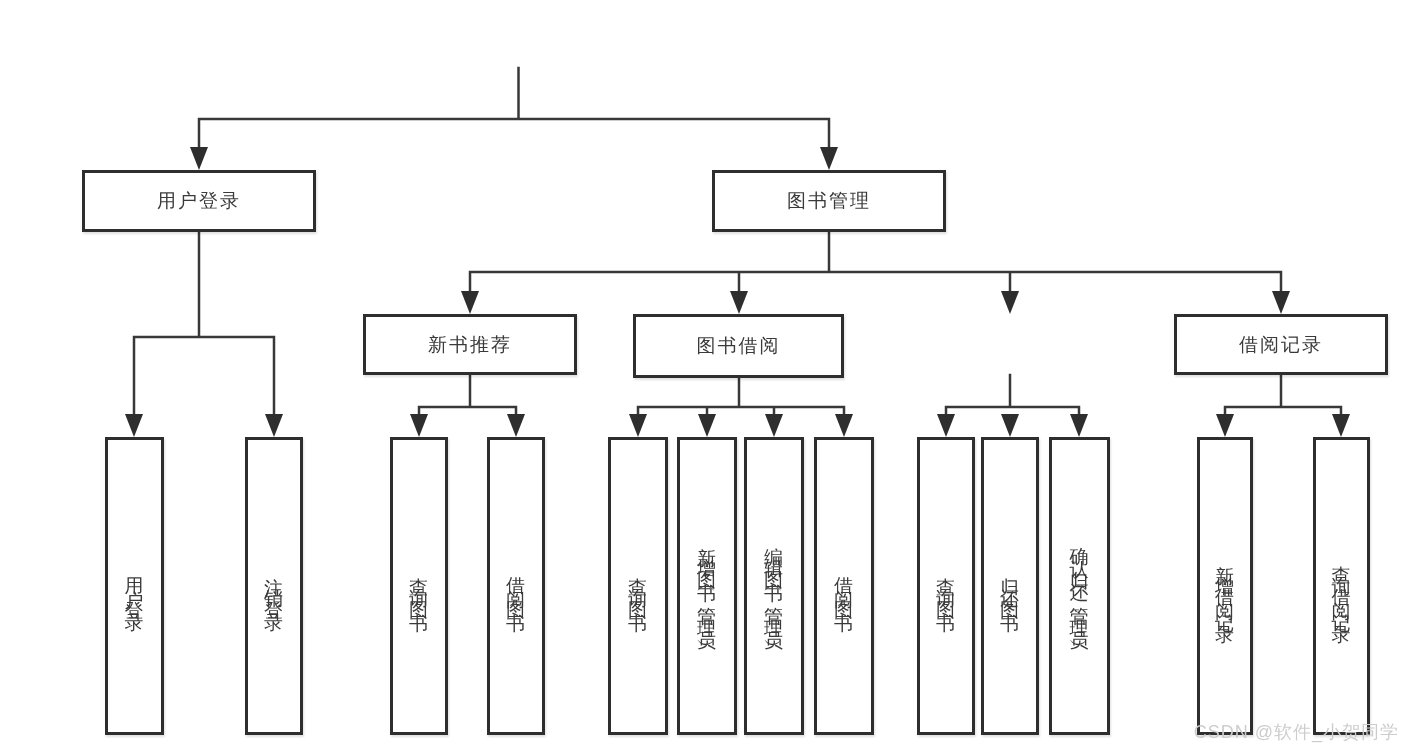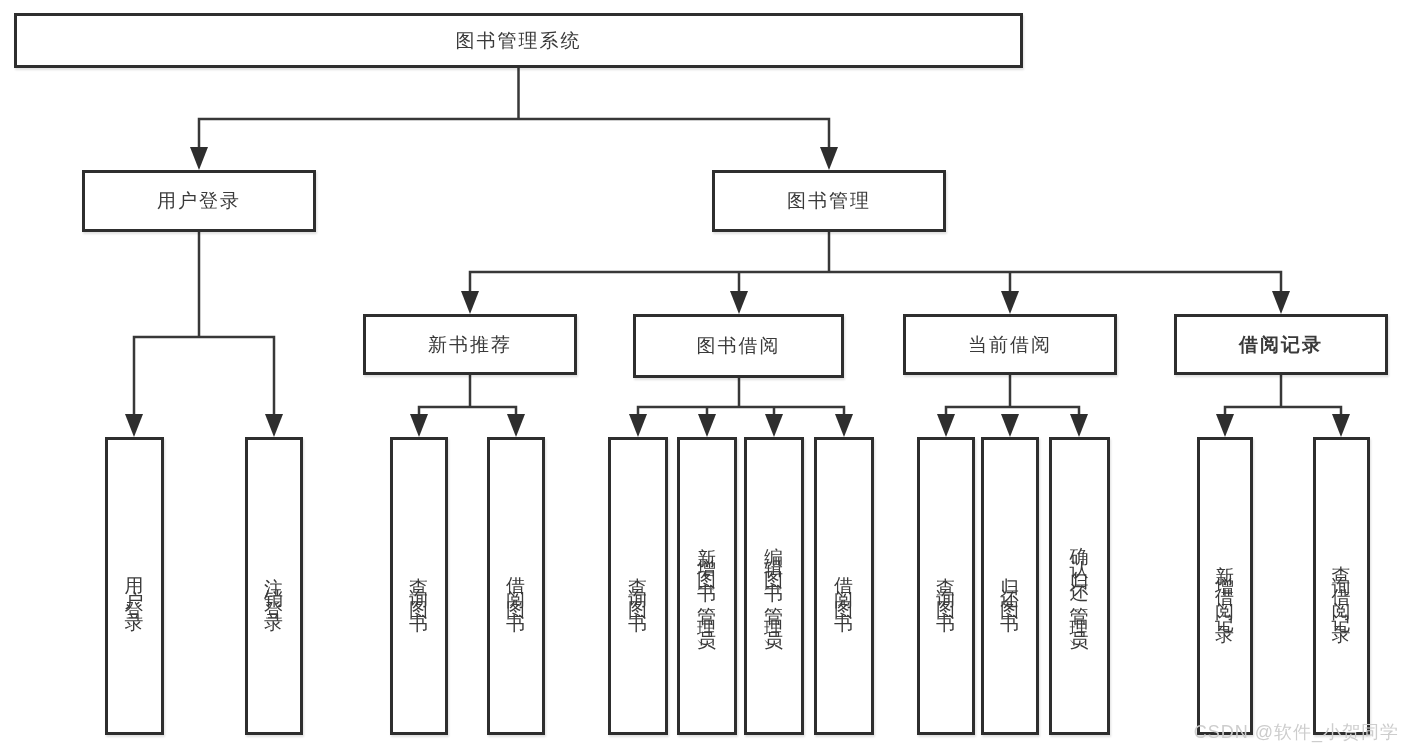--- a/index.html
+++ b/index.html
@@ -91,41 +91,35 @@
       <polygon points="765,414 783,414 774,437"></polygon>
       <polygon points="835,414 853,414 844,437"></polygon>
       <polygon points="937,414 955,414 946,437"></polygon>
       <polygon points="1001,414 1019,414 1010,437"></polygon>
       <polygon points="1070,414 1088,414 1079,437"></polygon>
       <polygon points="1216,414 1234,414 1225,437"></polygon>
       <polygon points="1332,414 1350,414 1341,437"></polygon>
     </g>
   </svg>
 
-  <div class="node hbox" style="left:14px; top:13px; width:1009px; height:55px;">
-    <span>图书管理系统</span>
-  </div>
 
   <div class="node hbox" style="left:82px; top:170px; width:234px; height:62px;">
     <span>用户登录</span>
   </div>
   <div class="node hbox" style="left:363px; top:314px; width:214px; height:61px;">
     <span>新书推荐</span>
   </div>
 
   <div class="node hbox" style="left:712px; top:170px; width:234px; height:62px;">
     <span>图书管理</span>
   </div>
   <div class="node hbox" style="left:633px; top:314px; width:211px; height:64px;">
     <span>图书借阅</span>
   </div>
-  <div class="node hbox" style="left:903px; top:314px; width:214px; height:61px;">
-    <span>当前借阅</span>
-  </div>
-  <div class="node hbox" style="left:1174px; top:314px; width:214px; height:61px;font-weight:bold;">
+  <div class="node hbox" style="left:1174px; top:314px; width:214px; height:61px;">
     <span>借阅记录</span>
   </div>
 
   <div class="node vbox" style="left:105px; top:437px; width:59px; height:298px;">
     <span class="vlabel">用户登录</span>
   </div>
   <div class="node vbox" style="left:245px; top:437px; width:58px; height:298px;">
     <span class="vlabel">注销登录</span>
   </div>
 

